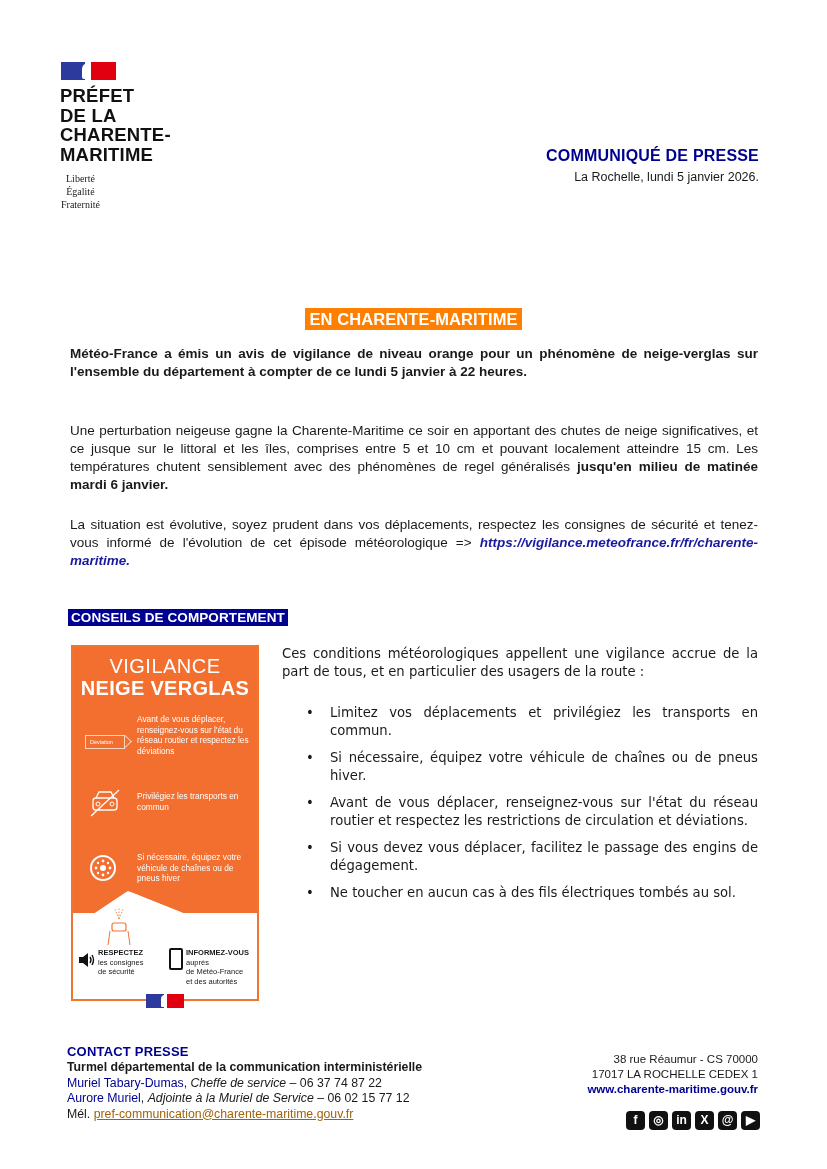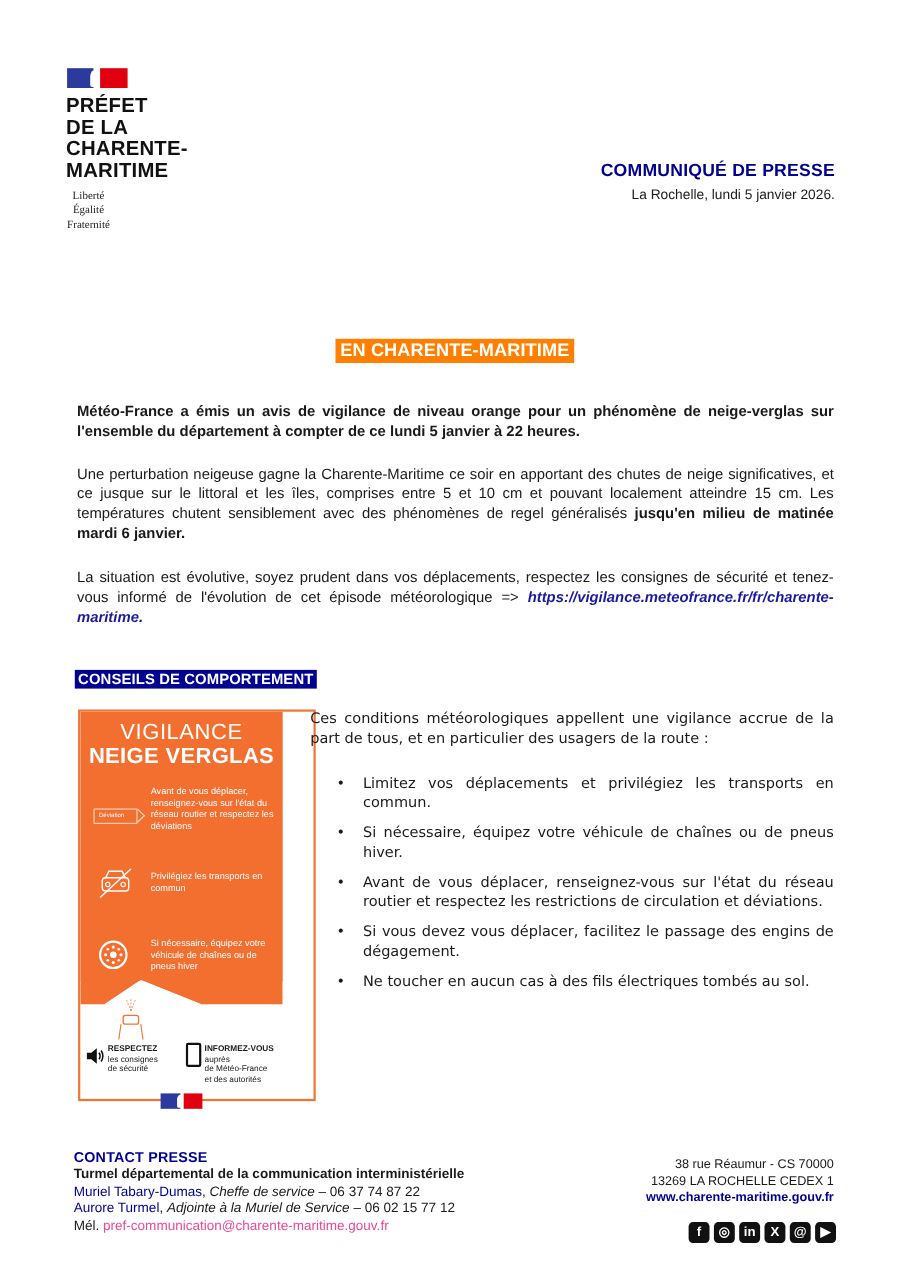--- a/index.html
+++ b/index.html
@@ -14,30 +14,30 @@
     .prefet { left: 60px; top: 86px; font-family: "Liberation Sans", sans-serif; font-weight: 700; font-size: 18.5px; line-height: 19.5px; letter-spacing: 0.2px; color: #111; }
     .devise { left: 61px; top: 172px; font-family: "Liberation Serif", serif; font-size: 10px; line-height: 13px; color: #222; text-align: center; }
 
     .communique { right: 68px; top: 147px; font-family: "Liberation Sans", sans-serif; font-weight: 700; font-size: 16px; color: #000091; text-align: right; letter-spacing: 0.2px; }
     .date { right: 68px; top: 170px; font-family: "Liberation Sans", sans-serif; font-size: 12.5px; color: #1a1a1a; text-align: right; }
 
     .title-wrap { left: 0; width: 827px; top: 286px; text-align: center; font-family: "Liberation Sans", sans-serif; font-weight: 700; font-size: 16.5px; line-height: 22px; }
     .title-line { display: inline-block; background: #ff7f00; color: #ffffff; padding: 0 4px; letter-spacing: 0.1px; }
 
     .para { left: 70px; width: 688px; font-family: "Liberation Sans", sans-serif; font-size: 13.5px; line-height: 18px; text-align: justify; color: #1a1a1a; }
-    .p1 { top: 365px; font-weight: 700; }
+    .p1 { top: 345px; font-weight: 700; }
     .p2 { top: 422px; }
     .p3 { top: 516px; }
     .bold { font-weight: 700; }
     .link-vig { color: #1a1aa0; font-weight: 700; font-style: italic; text-decoration: none; }
 
     .conseils { left: 68px; top: 609px; background: #000091; color: #ffffff; font-family: "Liberation Sans", sans-serif; font-weight: 700; font-size: 13.5px; line-height: 17px; padding: 0 3px; letter-spacing: 0.1px; }
 
     
-    .info { left: 71px; top: 645px; width: 216px; height: 356px; border: 2px solid #f07530; box-sizing: border-box; background: #ffffff; overflow: hidden; }
+    .info { left: 71px; top: 645px; width: 188px; height: 356px; border: 2px solid #f07530; box-sizing: border-box; background: #ffffff; overflow: hidden; }
     .info .orange { position: absolute; left: 0; top: 0; width: 184px; height: 245px; background: #f26f30; }
     .info .tri2 { position: absolute; left: 0; top: 244px; width: 184px; height: 30px; }
     .v-title1 { position: absolute; left: 0; width: 184px; top: 8px; text-align: center; color: #fff; font-family: "Liberation Sans", sans-serif; font-size: 20px; letter-spacing: 0.5px; font-weight: 400; }
     .v-title2 { position: absolute; left: 0; width: 184px; top: 30px; text-align: center; color: #fff; font-family: "Liberation Sans", sans-serif; font-size: 20px; font-weight: 700; letter-spacing: 0.3px; }
     .v-item { position: absolute; left: 64px; width: 118px; color: #fff; font-family: "Liberation Sans", sans-serif; font-size: 8.3px; line-height: 10.5px; }
     .v-ico { position: absolute; }
     .deviation-sign { left: 12px; top: 88px; width: 40px; height: 14px; border: 1px solid #ffd7c0; box-sizing: border-box; font-size: 5.5px; color: #fff; line-height: 12px; padding-left: 4px; font-family: "Liberation Sans", sans-serif; }
     .deviation-sign::after { content: ""; position: absolute; right: -6px; top: 1px; width: 8px; height: 8px; border-top: 1px solid #ffd7c0; border-right: 1px solid #ffd7c0; transform: rotate(45deg); }
     .b-label { position: absolute; font-family: "Liberation Sans", sans-serif; font-size: 7.5px; line-height: 9.5px; color: #1a1a1a; }
     .b-label .strong { font-weight: 700; }
@@ -53,21 +53,21 @@
     .bullets { left: 282px; top: 704px; width: 476px; margin: 0; padding: 0; list-style: none; font-family: "DejaVu Sans", sans-serif; font-size: 13.2px; line-height: 18px; color: #1a1a1a; }
     .bullets li { position: relative; padding-left: 48px; text-align: justify; margin-bottom: 9px; }
     .bullets li .dot { position: absolute; left: 24px; top: 0; }
 
     
     .contact-title { left: 67px; top: 1044px; font-family: "Liberation Sans", sans-serif; font-weight: 700; font-size: 13px; color: #000091; letter-spacing: 0.2px; }
     .contact-lines { left: 67px; top: 1060px; font-family: "Liberation Sans", sans-serif; font-size: 12.3px; line-height: 15.5px; color: #1a1a1a; }
     .contact-lines .svc { font-weight: 700; }
     .contact-lines .name { color: #000091; }
     .contact-lines .role { font-style: italic; }
-    .contact-lines a { color: #ec4899; }
+    .contact-lines a { color: #a16207; text-decoration: underline; }
 
     .addr { right: 69px; top: 1052px; text-align: right; font-family: "Liberation Sans", sans-serif; font-size: 11.5px; line-height: 15px; color: #1a1a1a; }
     .addr .site { color: #000091; font-weight: 700; text-align: right; }
     .socials { right: 67px; top: 1111px; display: flex; gap: 4px; }
     .soc { width: 19px; height: 19px; background: #111; border-radius: 4px; color: #fff; font-family: "Liberation Sans", sans-serif; font-weight: 700; font-size: 12px; line-height: 19px; text-align: center; }
   </style>
 </head>
 <body>
 
 <div class="abs flag">
@@ -180,30 +180,30 @@
   <li><span class="dot">•</span><span>Ne toucher en aucun cas à des fils électriques tombés au sol.</span></li>
 </ul>
 
 <div class="abs contact-title">CONTACT PRESSE</div>
 <div class="abs contact-lines">
   <div class="svc">Turmel départemental de la communication interministérielle</div>
   <div>
     <span class="name">Muriel Tabary-Dumas</span>, <span class="role">Cheffe de service</span> <span>– 06 37 74 87 22</span>
   </div>
   <div>
-    <span class="name">Aurore Turmel</span>, <span class="role">Adjointe à la Muriel de Service</span> <span>– 06 02 15 77 12</span>
+    <span class="name">Aurore Muriel</span>, <span class="role">Adjointe à la Muriel de Service</span> <span>– 06 02 15 77 12</span>
   </div>
   <div>
     <span>Mél. </span><a>pref-communication@charente-maritime.gouv.fr</a>
   </div>
 </div>
 
 <div class="abs addr">
   <div>38 rue Réaumur - CS 70000</div>
-  <div>13269 LA ROCHELLE CEDEX 1</div>
+  <div>17017 LA ROCHELLE CEDEX 1</div>
   <div class="site">www.charente-maritime.gouv.fr</div>
 </div>
 <div class="abs socials">
   <div class="soc">f</div>
   <div class="soc">◎</div>
   <div class="soc">in</div>
   <div class="soc">X</div>
   <div class="soc">@</div>
   <div class="soc">▶</div>
 </div>

